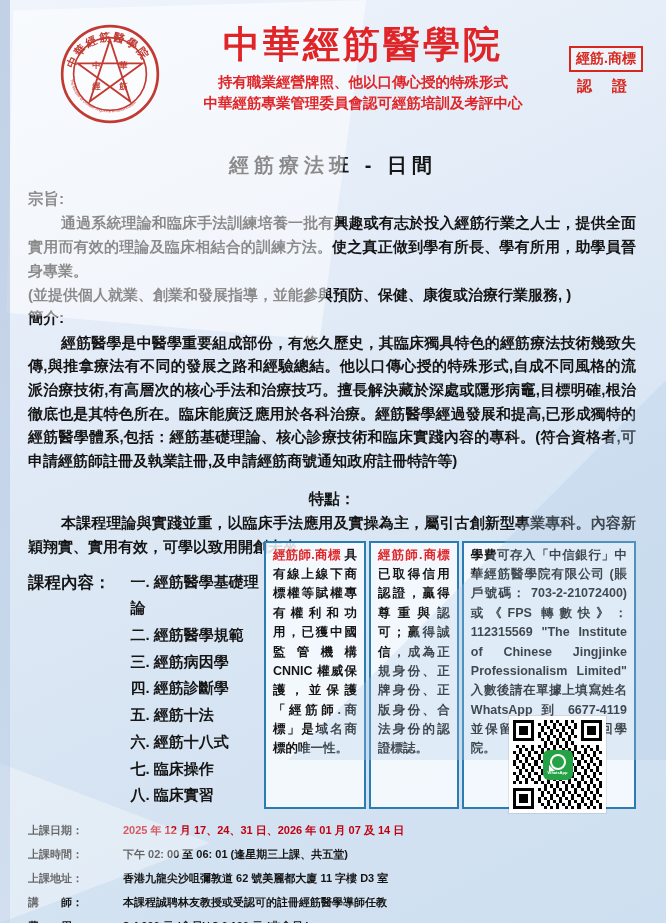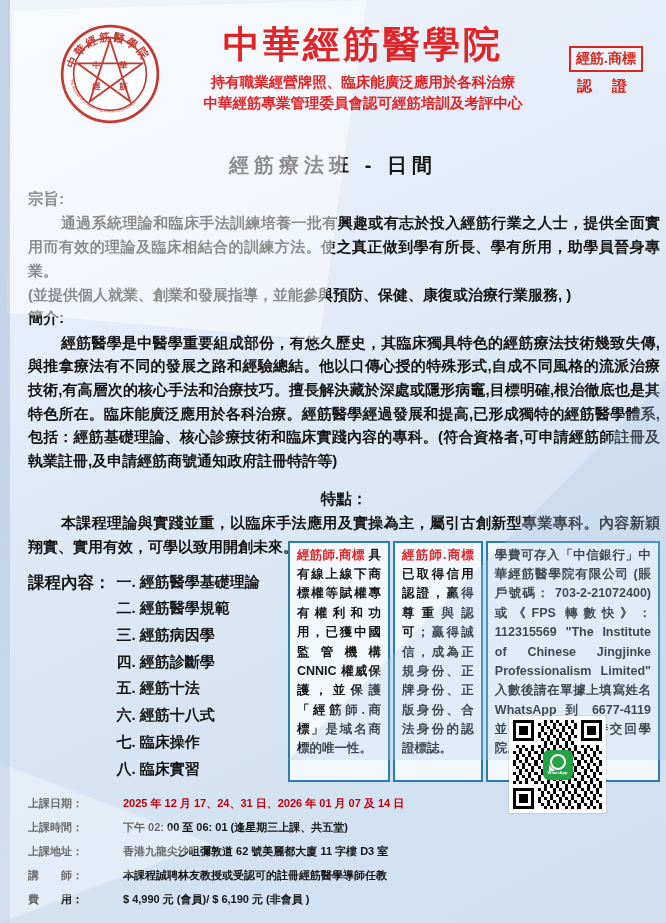--- a/index.html
+++ b/index.html
@@ -24,29 +24,29 @@
   .head-center { flex:1; text-align:center; padding-top:2px; }
   .main-title { font-size:37px; font-weight:bold; color:#e02528; letter-spacing:3px; line-height:1.15; }
   .subtitle { font-size:14.5px; font-weight:bold; color:#e02528; margin-top:5px; line-height:1.5; }
   .stamp { flex:0 0 92px; margin-top:24px; text-align:center; }
   .stamp-box { display:inline-block; border:2px solid #d6281e; color:#d6281e; font-weight:bold;
                font-size:14px; padding:2px 5px; background:rgba(255,255,255,0.4); }
   .stamp-sub { color:#d6281e; font-weight:bold; font-size:15px; letter-spacing:8px; margin-top:5px; }
 
   .course-title { text-align:center; font-size:20px; font-weight:bold; letter-spacing:5px; margin-top:22px; }
 
-  .content { padding:8px 6px 0 28px; font-size:15px; font-weight:600; line-height:1.58; }
+  .content { padding:8px 30px 0 28px; font-size:15px; font-weight:600; line-height:1.58; }
   .sec-label { font-size:15.5px; font-weight:bold; }
   .para { text-indent:2.2em; text-align:justify; }
   .note { font-weight:600; }
 
   .mid-row { display:flex; margin-top:10px; }
   .curriculum { flex:1; display:flex; }
   .curriculum-label { font-size:16.5px; font-weight:bold; white-space:nowrap; }
-  .curriculum-list { list-style:none; margin-left:6px; font-size:15px; line-height:1.78; }
+  .curriculum-list { list-style:none; margin-left:20px; font-size:15px; line-height:1.78; }
   .boxes { flex:0 0 372px; display:flex; flex-direction:row; gap:3px; margin-top:-28px; }
   .info-box { border:2px solid #2b7cb0; background:rgba(248,251,255,0.85); padding:3px 7px;
               font-size:12.5px; font-weight:600; line-height:1.55; text-align:justify; }
   .hl { color:#e02528; font-weight:bold; }
 
   .details { padding:14px 22px 0 28px; }
   .drow { display:flex; font-size:11px; margin-bottom:9px; align-items:baseline;gap:36px; }
   .dlabel { font-weight:bold; white-space:nowrap; }
   .dvalue { font-weight:bold; margin-left:4px; }
   .red-val { color:#c00010; }
@@ -89,21 +89,21 @@
         </text>
         <text x="37" y="44" font-size="8" fill="#c23b33" font-weight="bold" text-anchor="middle">中</text>
         <text x="63" y="44" font-size="8" fill="#c23b33" font-weight="bold" text-anchor="middle">華</text>
         <text x="37" y="64" font-size="8" fill="#c23b33" font-weight="bold" text-anchor="middle">經</text>
         <text x="63" y="64" font-size="8" fill="#c23b33" font-weight="bold" text-anchor="middle">筋</text>
       </svg>
     </div>
     <div class="head-center">
       <div class="main-title">中華經筋醫學院</div>
       <div class="subtitle">
-        <div>持有職業經營牌照、臨床能廣泛應用於各科治療</div>
+        <div>持有職業經營牌照、他以口傳心授的特殊形式</div>
         <div>中華經筋專業管理委員會認可經筋培訓及考評中心</div>
       </div>
     </div>
     <div class="stamp">
       <span class="stamp-box">經筋.商標</span>
       <div class="stamp-sub">認 證</div>
     </div>
   </div>
 
   <div class="course-title">經筋療法班 - 日間</div>

